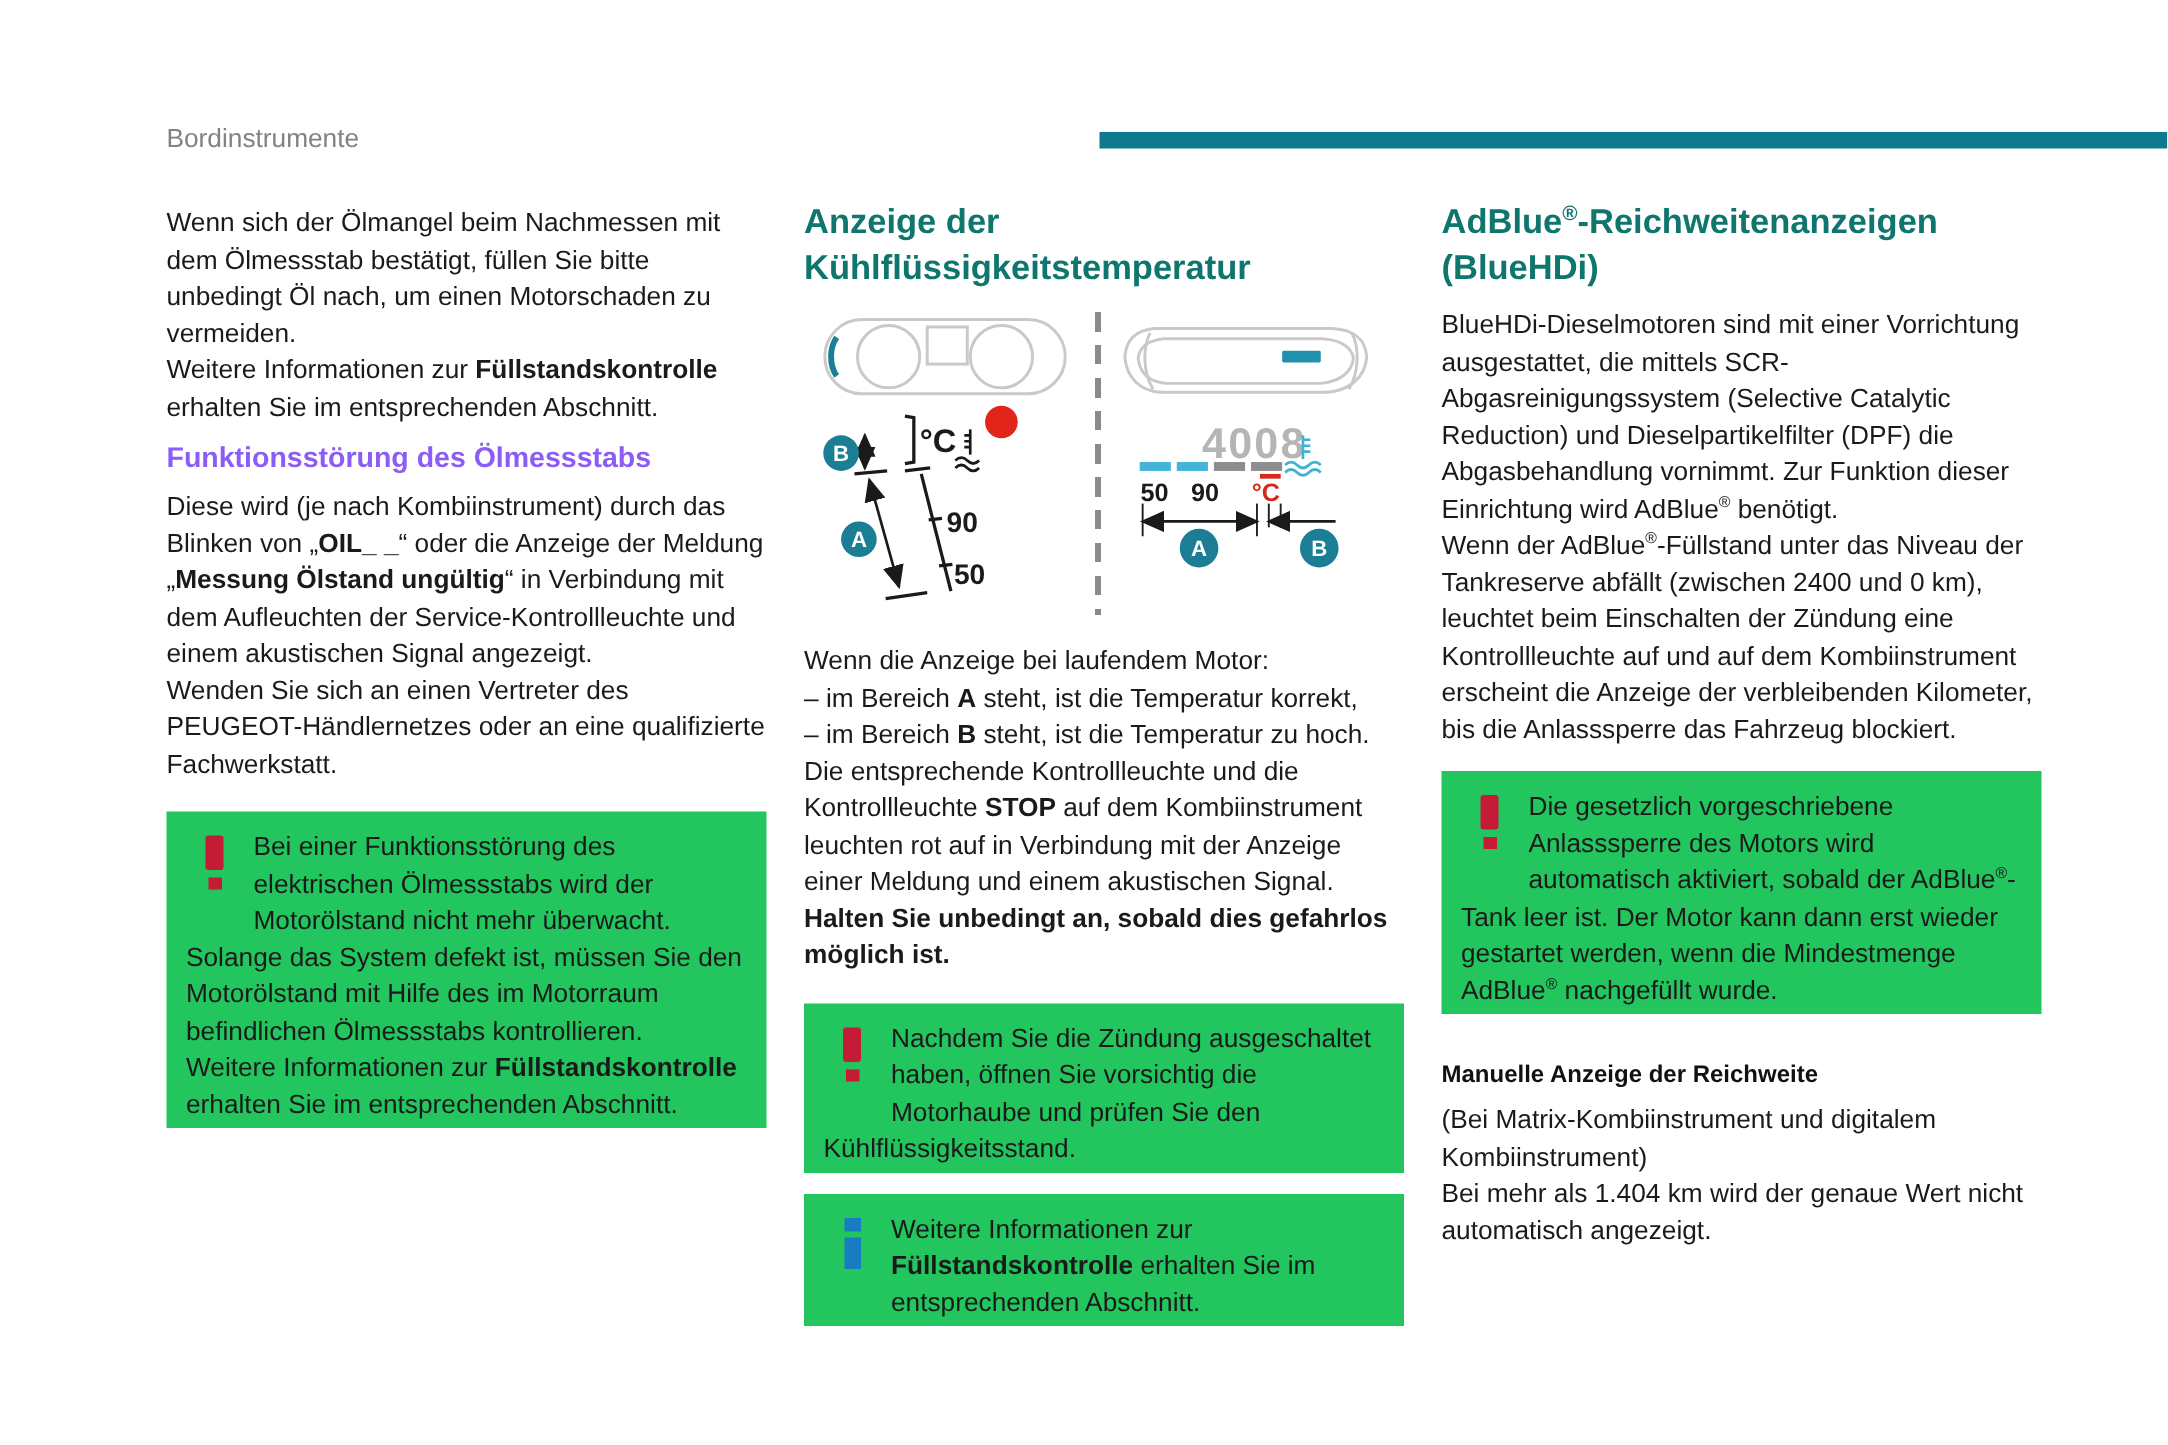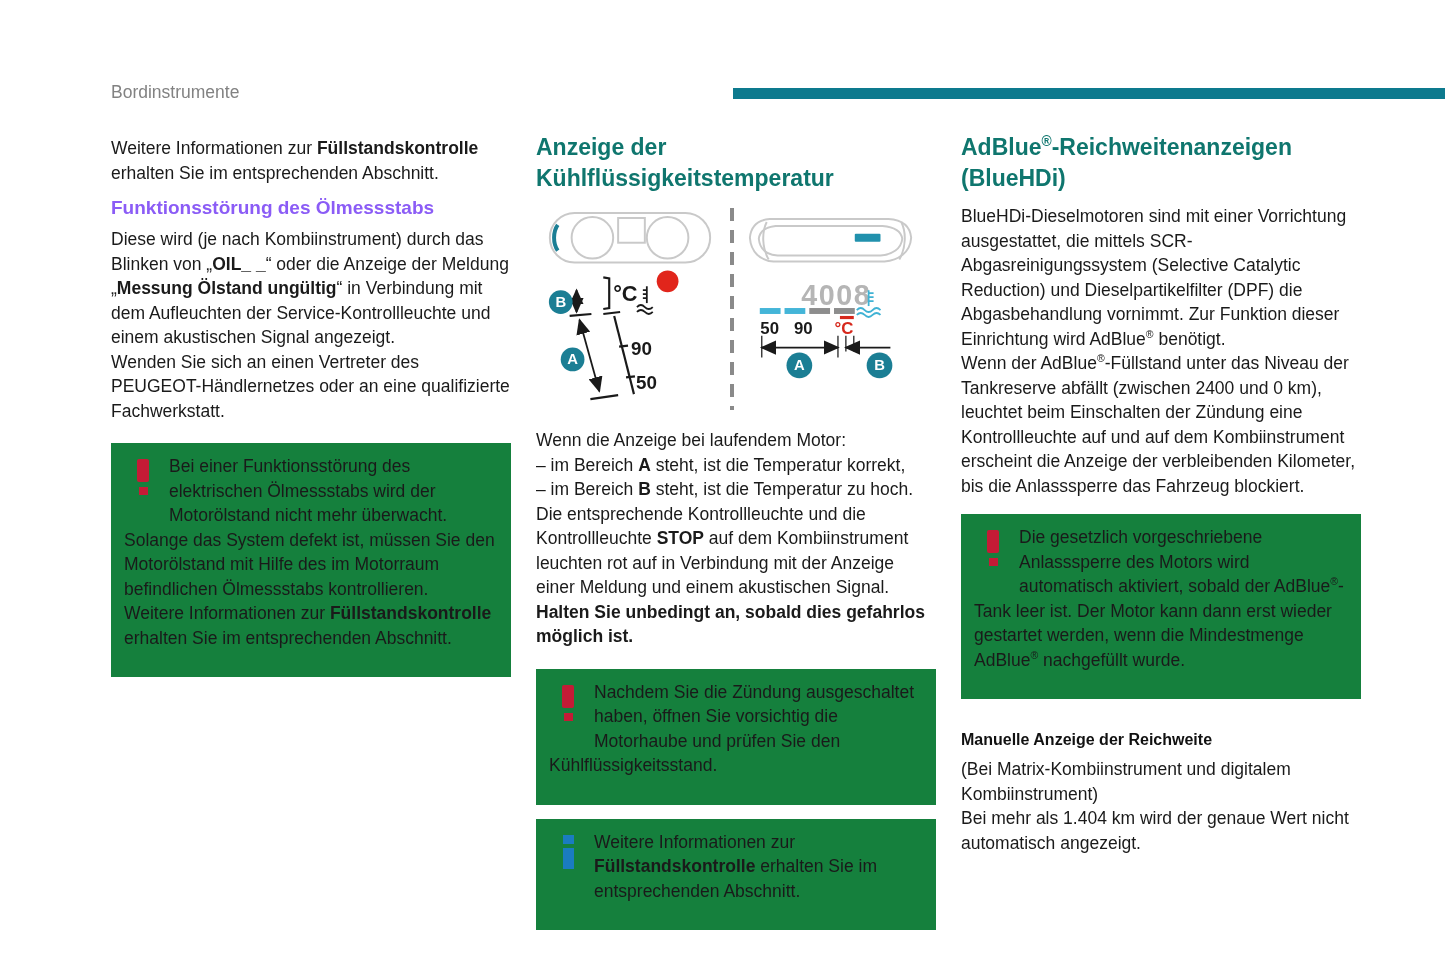--- a/index.html
+++ b/index.html
@@ -14,21 +14,21 @@
   .col2{left:536px;top:86px;}
   .col3{left:961px;top:86px;}
 
   .h1{font-size:23px;line-height:31px;font-weight:700;margin:0 0 10px 0;color:#0f766e;}
   .h2{font-size:19px;line-height:26px;font-weight:700;margin:10px 0 6px 0;color:#8b5cf6;}
   .h2b{font-size:16px;line-height:26px;font-weight:700;margin:28px 0 4px 0;color:#111;}
   .p{margin:0;}
   .b{font-weight:700;}
   sup{font-size:60%;line-height:0;}
 
-  .box{background:#15803d;padding:11px 13px 27px 13px;margin-top:20px;overflow:hidden;}
+  .box{background:#22c55e;padding:11px 13px 4px 13px;margin-top:20px;overflow:hidden;}
   .box .float-icon{float:left;width:28px;height:48px;margin:3px 10px 0 7px;position:relative;}
   .excl{position:absolute;left:6px;top:2px;width:12px;height:36px;}
   .excl::before{content:"";position:absolute;top:0;left:0;width:12px;height:23px;background:#c41b36;border-radius:2px;}
   .excl::after{content:"";position:absolute;bottom:0;left:1.5px;width:9px;height:8px;background:#c41b36;}
   .infoi{position:absolute;left:7px;top:2px;width:11px;height:34px;}
   .infoi::before{content:"";position:absolute;top:0;left:0;width:11px;height:9px;background:#1a7cc0;}
   .infoi::after{content:"";position:absolute;bottom:0;left:0;width:11px;height:21px;background:#1a7cc0;}
 
   .diagram{display:flex;align-items:flex-start;margin:6px 0 10px 0;height:214px;}
   .diagram svg{flex:0 0 auto;display:block;}
@@ -38,20 +38,21 @@
 </style>
 </head>
 <body>
 
 <div class="page">
 
   <div class="section-title">Bordinstrumente</div>
   <div class="accent-bar"></div>
 
   <div class="col col1">
+    <p class="p"><span>Wenn sich der Ölmangel beim Nachmessen mit dem Ölmessstab bestätigt, füllen Sie bitte unbedingt Öl nach, um einen Motorschaden zu vermeiden.</span></p>
     <p class="p"><span>Weitere Informationen zur </span><span class="b">Füllstandskontrolle</span><span> erhalten Sie im entsprechenden Abschnitt.</span></p>
     <div class="h2">Funktionsstörung des Ölmessstabs</div>
     <p class="p"><span>Diese wird (je nach Kombiinstrument) durch das Blinken von „</span><span class="b">OIL_ _</span><span>“ oder die Anzeige der Meldung „</span><span class="b">Messung Ölstand ungültig</span><span>“ in Verbindung mit dem Aufleuchten der Service-Kontrollleuchte und einem akustischen Signal angezeigt.</span></p>
     <p class="p"><span>Wenden Sie sich an einen Vertreter des PEUGEOT-Händlernetzes oder an eine qualifizierte Fachwerkstatt.</span></p>
     <div class="box">
       <span class="float-icon">
           <span class="excl"></span>
         </span>
       <p class="p"><span>Bei einer Funktionsstörung des elektrischen Ölmessstabs wird der Motorölstand nicht mehr überwacht.</span></p>
       <p class="p"><span>Solange das System defekt ist, müssen Sie den Motorölstand mit Hilfe des im Motorraum befindlichen Ölmessstabs kontrollieren.</span></p>

